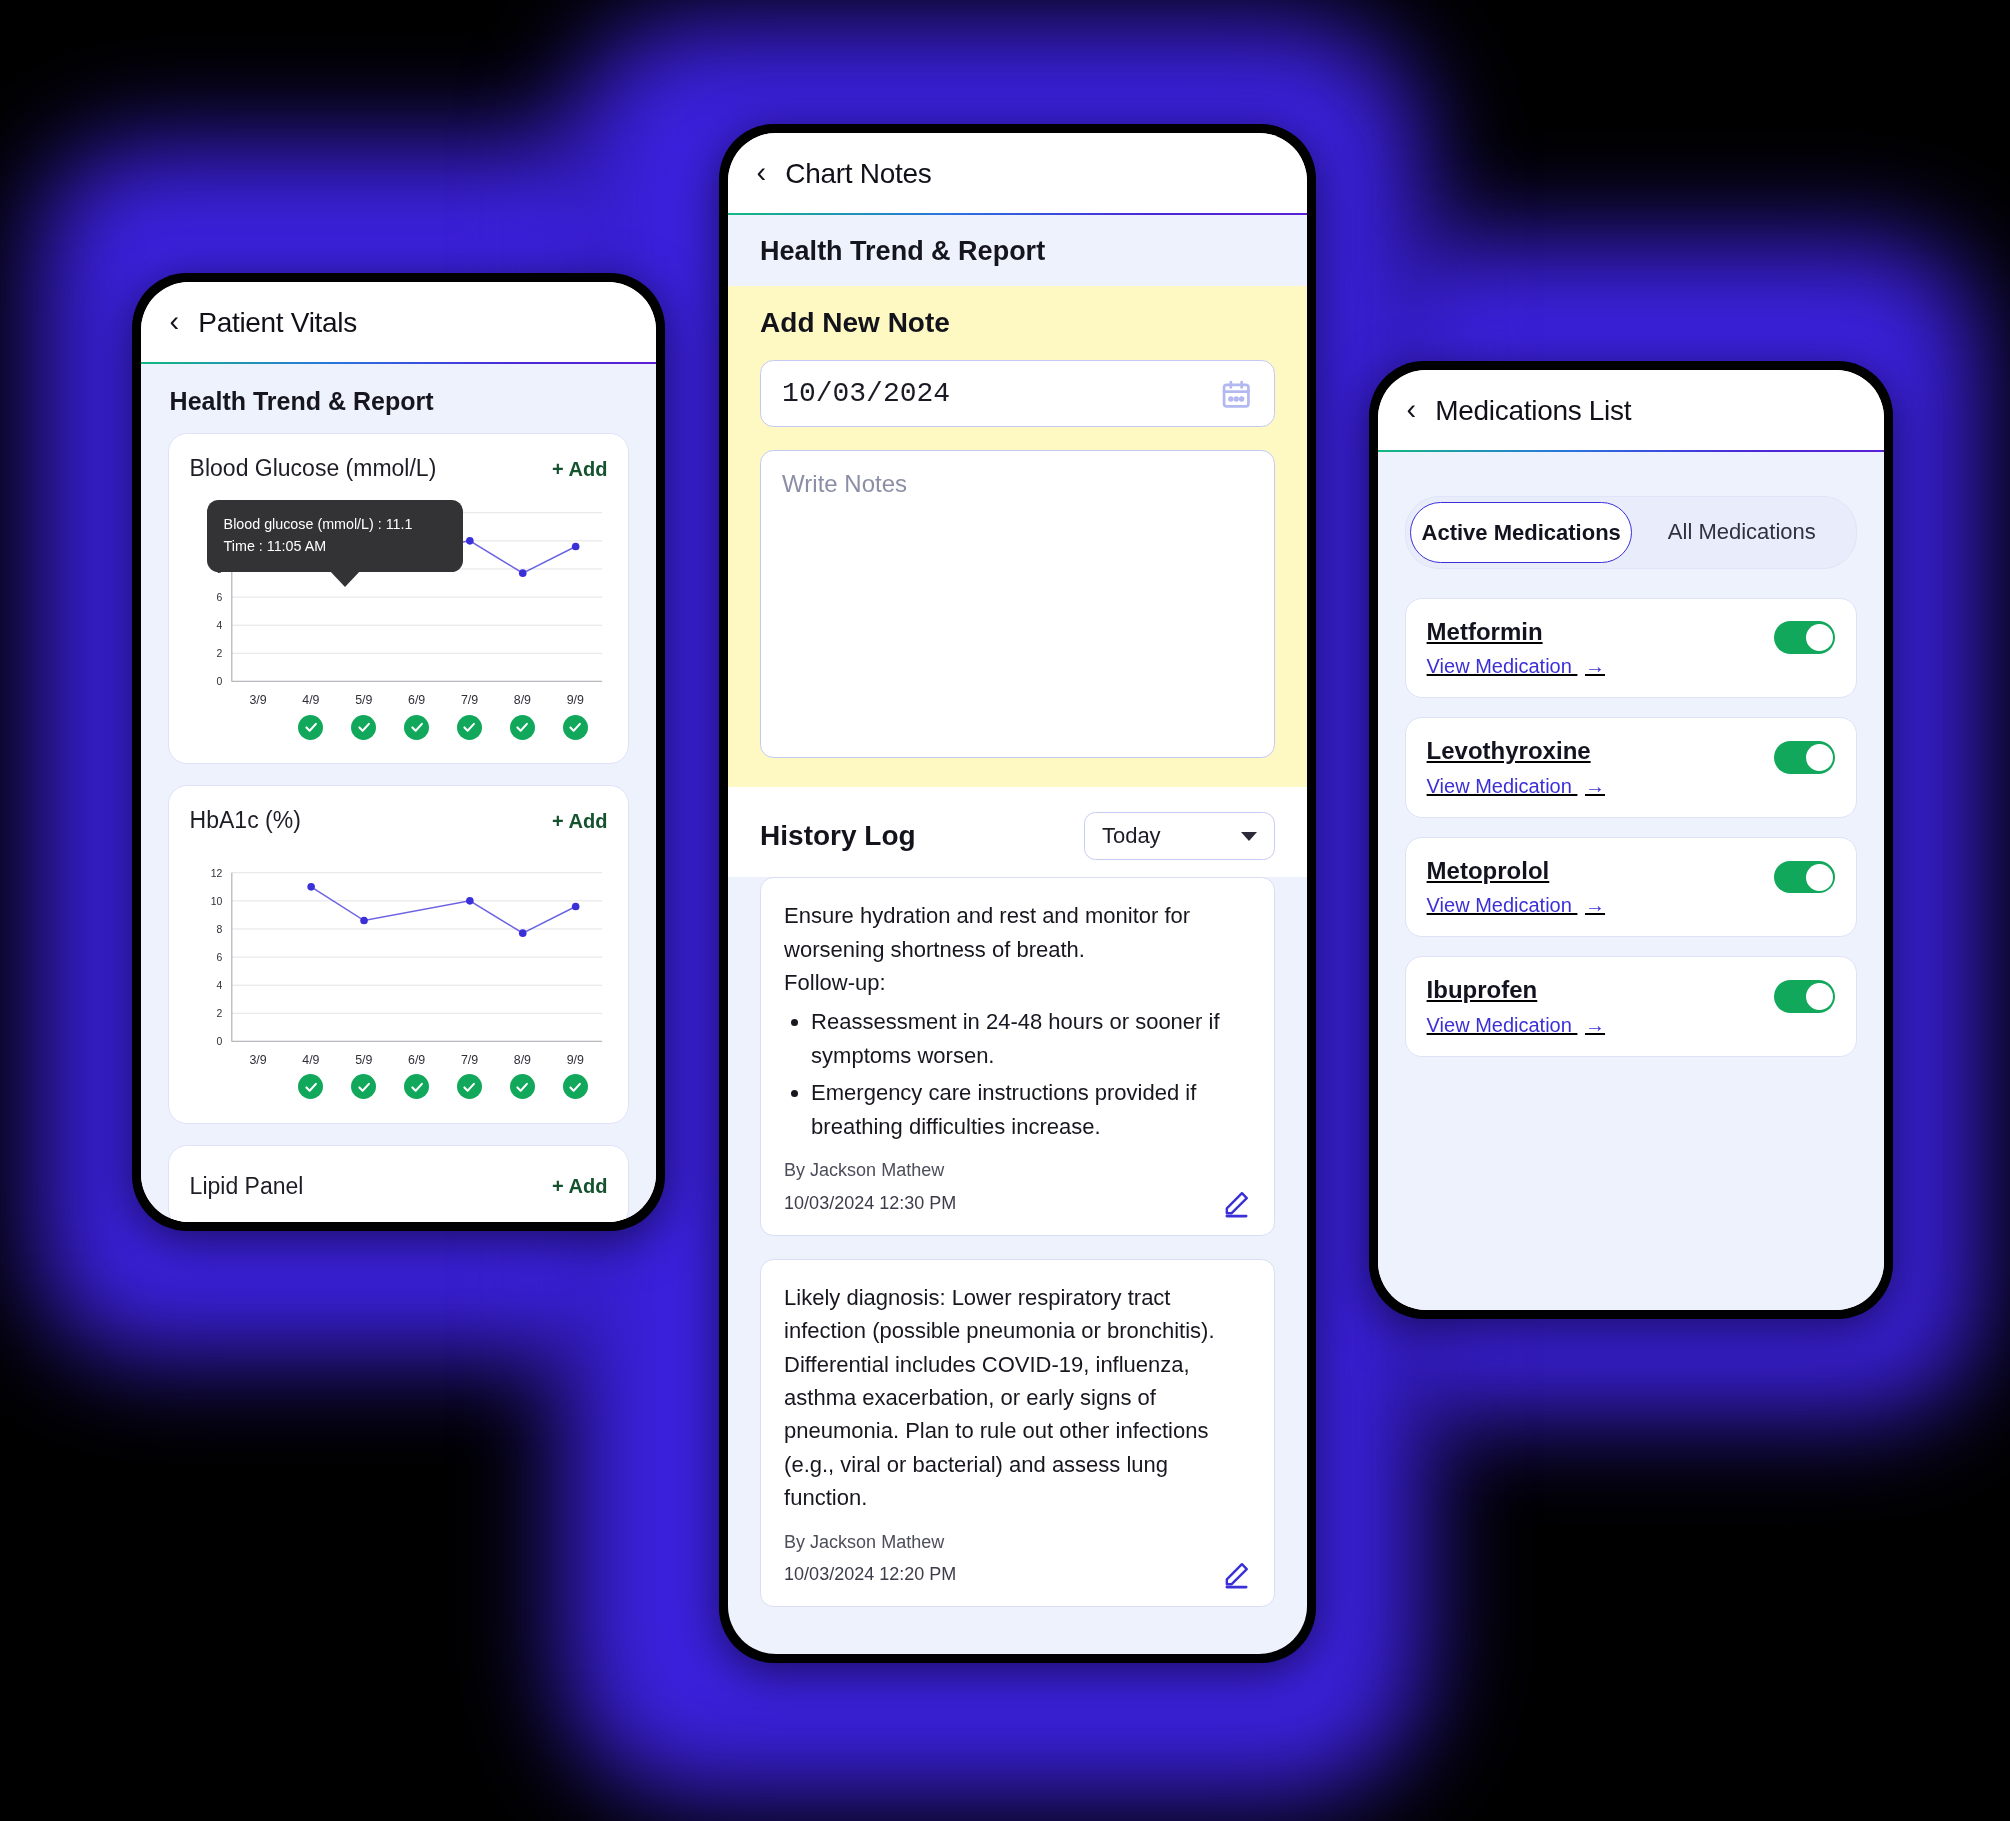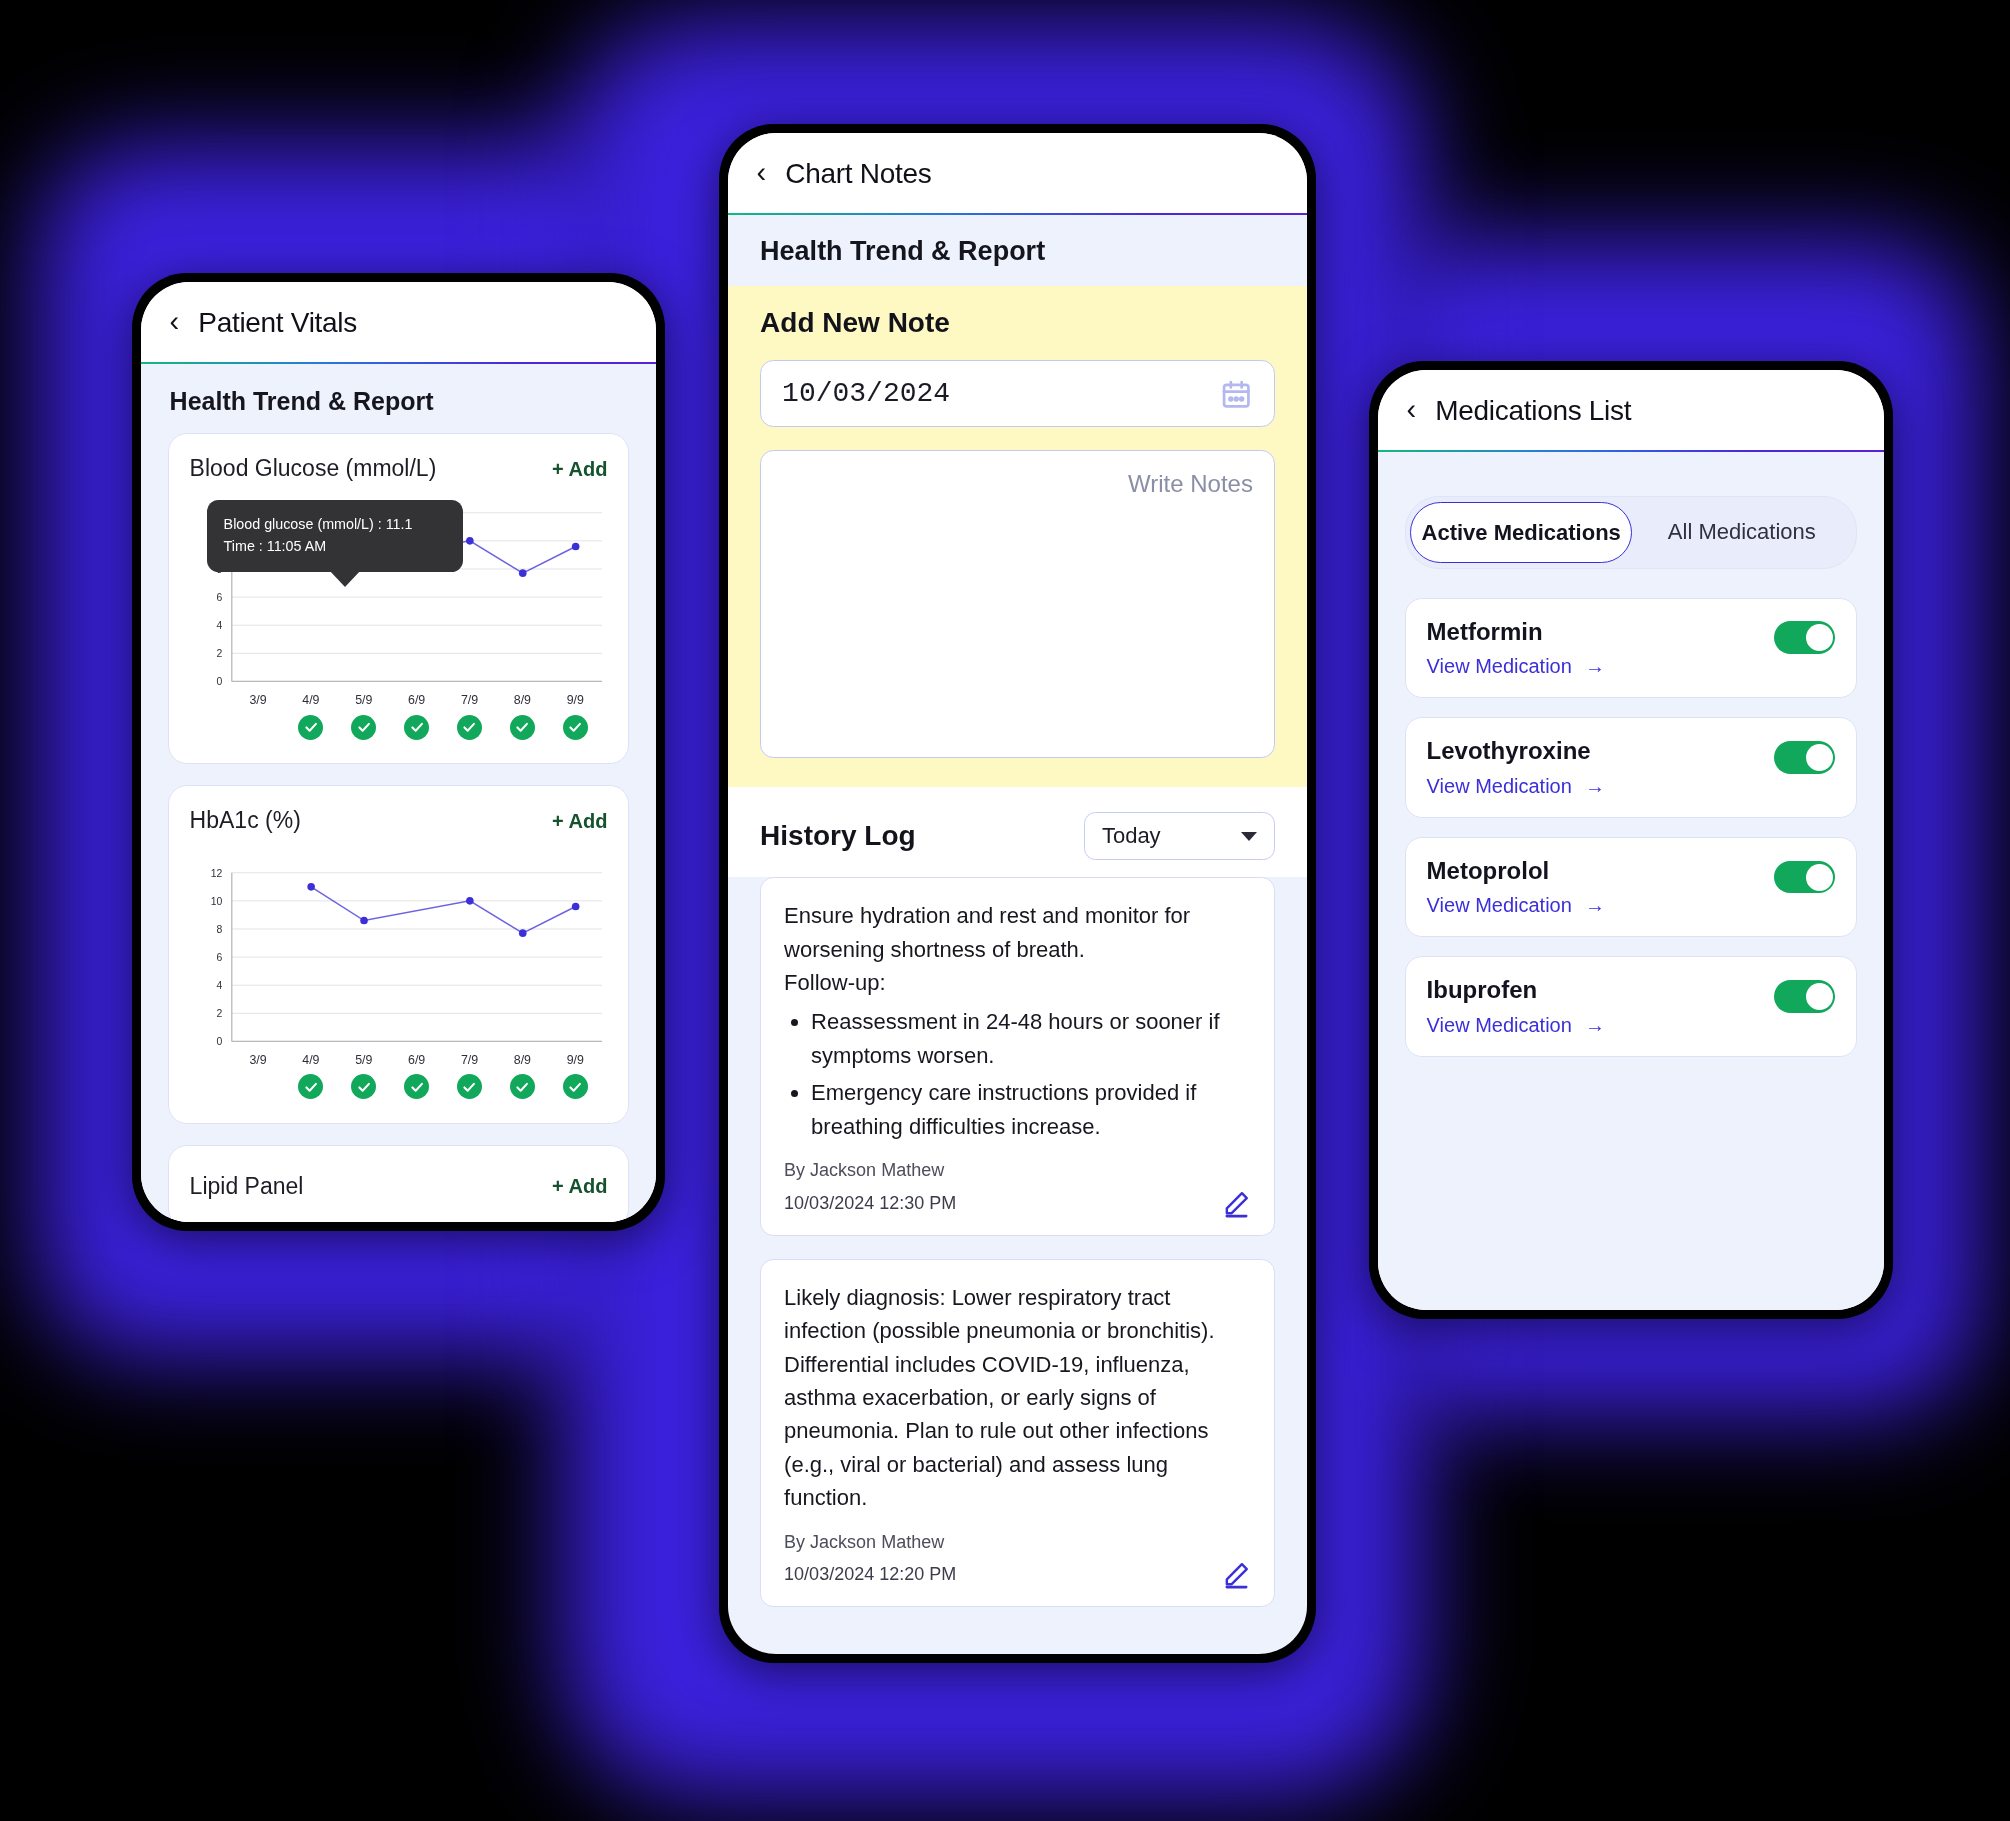--- a/index.html
+++ b/index.html
@@ -120,21 +120,21 @@
   .date-field {
     background: #fff; border: 1.4px solid #c3c9f5; border-radius: 13.4px;
     height: 67px; display: flex; align-items: center; justify-content: space-between;
     padding: 0 21px 0 21px; margin-bottom: 23px;
   }
   .date-field .val { font-size: 28px; color: #1a1a24; font-family: Liberation Mono, monospace; }
   .cal-icon { width: 32.5px; height: 32.5px; color: #b3b9f0; }
 
   .notes-area {
     background: #fff; border: 1.4px solid #c3c9f5; border-radius: 13.4px;
-    height: 308px; padding: 19px 21px; text-align: right;
+    height: 308px; padding: 19px 21px;
   }
   .notes-area .ph { font-size: 24px; color: #8a8fa5; }
 
   .hist-head {
     display: flex; align-items: center; justify-content: space-between;
     padding: 25px 32.5px 17px 32.5px; background: #fff; gap: 20px;
   }
   .hist-head .t { font-size: 28px; font-weight: 700; color: #13131c; }
   .sel {
     border: 1.4px solid #c7cdf2; border-radius: 11.5px; background:#fff;
@@ -167,21 +167,21 @@
     border-radius: 31px; color: #30303f; cursor: pointer;
   }
   .seg-item.active {
     background: #fff; font-weight: 700; color: #131320;
     border: 1.9px solid #3b2fd8;
   }
 
   .med-card {
     background: #fff; border: 1.4px solid #dfe2f7; border-radius: 17px;
     margin: 0 27px 19px 27px; padding: 19px 21px 19px 21px;
-    display: flex; align-items: flex-start; justify-content: space-between;
+    display: flex; align-items: flex-start; justify-content: space-between; text-decoration: underline;
   }
   .med-name { font-size: 24px; font-weight: 700; color: #131320; }
   .med-link { font-size: 20px; color: #3b2fd8; margin-top: 9.6px; cursor: pointer; }
   .med-link .arr { margin-left: 7.6px; }
   .toggle {
     width: 61px; height: 32.5px; border-radius: 17px; background: #12a85c;
     position: relative; flex: 0 0 auto; margin-top: 3.8px; cursor: pointer;
   }
   .toggle .knob {
     position: absolute; right: 2.9px; top: 2.9px; width: 27px; height: 27px;

